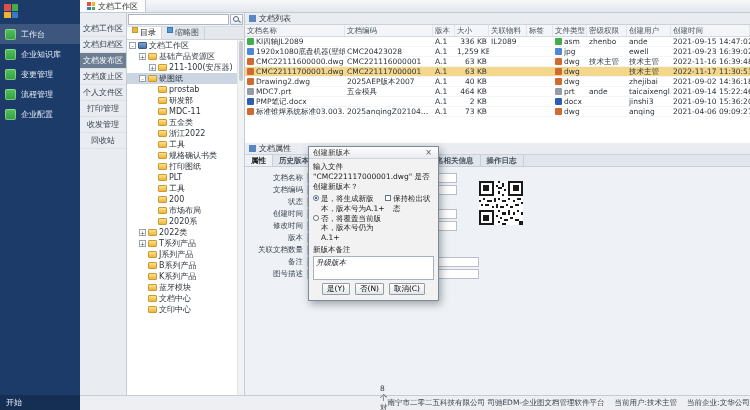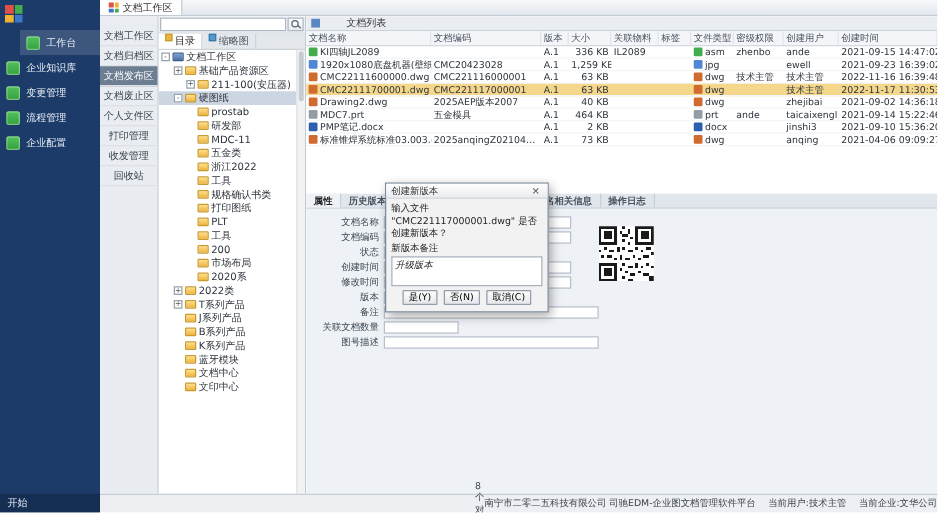--- a/index.html
+++ b/index.html
@@ -6,21 +6,21 @@
   html,body { width:750px; height:410px; }
   body { position:relative; font-family:"DejaVu Sans","Liberation Sans",sans-serif; font-size:8px; color:#222; background:#fff; overflow:hidden; }
 
   
   .sidebar { position:absolute; left:0; top:0; width:80px; height:410px; background:#1c3b69; z-index:2; }
   .logo { position:absolute; left:4px; top:4px; width:14px; height:14px; display:grid; grid-template-columns:1fr 1fr; grid-template-rows:1fr 1fr; gap:1px; }
   .logo i:nth-child(1){background:#e05044}.logo i:nth-child(2){background:#43ad4d}
   .logo i:nth-child(3){background:#f2b233}.logo i:nth-child(4){background:#3a78c9}
   .nav { position:absolute; top:24px; left:0; right:0; }
   .sitem { display:flex; align-items:center; gap:5px; height:20px; padding-left:5px; color:#e8eef6; cursor:default; }
-  .sitem.active { background:rgba(255,255,255,.14);margin-left:16px; }
+  .sitem.active { background:rgba(255,255,255,.14); }
   .sicon { width:11px; height:11px; border-radius:2px; background:linear-gradient(#53c25e,#33a03e); box-shadow:inset 0 0 0 1px rgba(255,255,255,.35); flex:none; }
   .slabel { white-space:nowrap; }
   .start { position:absolute; bottom:0; left:0; width:100%; height:15px; line-height:15px; padding-left:6px; color:#e8eef6; background:#152f54; }
 
   
   .topbar { position:absolute; left:80px; right:0; top:0; height:13px; background:linear-gradient(#f7f8fa,#e2e7ed); border-bottom:1px solid #c2cad4; display:flex; }
   .tab { display:flex; align-items:center; gap:3px; padding:0 7px; background:#fdfdfe; border-right:1px solid #c2cad4; color:#333; }
   .tabicon { width:8px; height:8px; display:grid; grid-template-columns:1fr 1fr; grid-template-rows:1fr 1fr; gap:1px; flex:none; }
   .tabicon i:nth-child(1){background:#e05044}.tabicon i:nth-child(2){background:#f2b233}
   .tabicon i:nth-child(3){background:#3a78c9}.tabicon i:nth-child(4){background:#43ad4d}
@@ -51,21 +51,21 @@
   .toggle { width:7px; height:7px; flex:none; border:1px solid #98a2ad; background:#fff; font-size:6px; line-height:5px; text-align:center; color:#555; }
   .toggle:empty { visibility:hidden; }
   .ticon { width:9px; height:7px; flex:none; border-radius:1px; background:#c9cfd6; }
   .ticon.k-folder { background:linear-gradient(#ffe08a,#f0b43c); border:1px solid #c99b33; }
   .ticon.k-pc { background:linear-gradient(#7ba3d8,#4a73ab); border:1px solid #395a88; }
   .vscroll { position:absolute; right:0; top:27px; bottom:0; width:7px; background:#f1f2f4; border-left:1px solid #e0e3e7; }
   .vscroll .thumb { margin:1px; height:40px; background:#c7ccd3; border-radius:2px; }
 
   
   .right-panel { position:absolute; left:245px; top:13px; right:0; bottom:15px; background:#fff; overflow:hidden; }
-  .sec-header { height:12px; display:flex; align-items:center; gap:21px; padding:0 4px; background:#e9edf2; border-bottom:1px solid #ccd2da; color:#333; }
+  .sec-header { height:12px; display:flex; align-items:center; gap:3px; padding:0 4px; background:#e9edf2; border-bottom:1px solid #ccd2da; color:#333; }
   .hicon { width:7px; height:7px; background:#5b86c4; flex:none; }
   .cols { display:flex; height:12px; background:#f3f5f8; border-bottom:1px solid #d5dae0; }
   .cols span { line-height:11px; padding:0 2px; border-right:1px solid #e1e5ea; font-size:7.5px; color:#4a5560; overflow:hidden; white-space:nowrap; flex:none; }
   .rows .drow { display:flex; height:10px; line-height:10px; border-bottom:1px solid #f3f5f7; cursor:default; }
   .drow > span { padding:0 2px; font-size:7.5px; overflow:hidden; white-space:nowrap; flex:none; color:#2e353d; }
   .drow.sel { background:#f4d78b; }
   .nm { font-weight:normal; }
   .ficon { display:inline-block; width:7px; height:7px; margin-right:2px; vertical-align:-1px; border-radius:1px; background:#a9b1bb; }
   .k-dwg{background:#cf6a30}.k-jpg{background:#4f87d6}.k-prt{background:#949ca6}
   .k-docx{background:#2d5fb0}.k-asm{background:#43ad4d}
@@ -482,20 +482,24 @@
         <span>73 KB</span>
         <span></span>
         <span></span>
         <span><i class="ficon k-dwg"></i><b class="nm">dwg</b></span>
         <span></span>
         <span>anqing</span>
         <span>2021-04-06 09:09:27</span>
       </div>
     </div>
 
+  <div class="sec-header props-header">
+    <span class="hicon"></span>
+    <span>文档属性</span>
+  </div>
   <div class="prop-tabs">
 
   <div class="ptab2 active">属性</div>
       <div class="ptab2">历史版本</div>
       <div class="ptab2">浏览</div>
       <div class="ptab2">工作流</div>
       <div class="ptab2">换版记录</div>
       <div class="ptab2">签名相关信息</div>
       <div class="ptab2">操作日志</div>
     </div>
@@ -525,27 +529,27 @@
         <div class="field">
           <span class="flabel">修改时间</span>
           <span class="fbox">2022-11-17 11:38:17</span>
         </div>
 
         <div class="field small">
           <span class="flabel">版本</span>
           <span class="fbox">A.1</span>
         </div>
 
+        <div class="field small">
+          <span class="flabel">关联文档数量</span>
+          <span class="fbox"></span>
+        </div>
+
         <div class="field wide">
           <span class="flabel">备注</span>
-          <span class="fbox"></span>
-        </div>
-
-        <div class="field small">
-          <span class="flabel">关联文档数量</span>
           <span class="fbox"></span>
         </div>
 
         <div class="field wide">
           <span class="flabel">图号描述</span>
           <span class="fbox"></span>
         </div>
       </div>
     <svg class="qr" viewBox="0 0 21 21" shape-rendering="crispEdges">
       <rect width="21" height="21" fill="#fff"></rect>
@@ -566,20 +570,36 @@
   </span>
 </div>
 
 <div class="dialog">
   <div class="dlg-title">
     <span>创建新版本</span>
     <span class="dlg-close">×</span>
   </div>
   <div class="dlg-body">
     <div class="msg">输入文件 "CMC221117000001.dwg" 是否创建新版本？</div>
+    <div class="opts">
+      <div class="optcol">
+        <label class="opt">
+          <span class="radio on"></span>
+          <span>是，将生成新版本，版本号为A.1+</span>
+        </label>
+        <label class="opt">
+          <span class="radio"></span>
+          <span>否，将覆盖当前版本，版本号仍为A.1+</span>
+        </label>
+      </div>
+      <label class="opt keep">
+        <span class="checkbox"></span>
+        <span>保持检出状态</span>
+      </label>
+    </div>
     <div class="note-label">新版本备注</div>
     <div class="note">升级版本</div>
     <div class="dlg-btns">
       <button class="dbtn">是(Y)</button>
       <button class="dbtn">否(N)</button>
       <button class="dbtn">取消(C)</button>
     </div>
   </div>
 </div>
 

